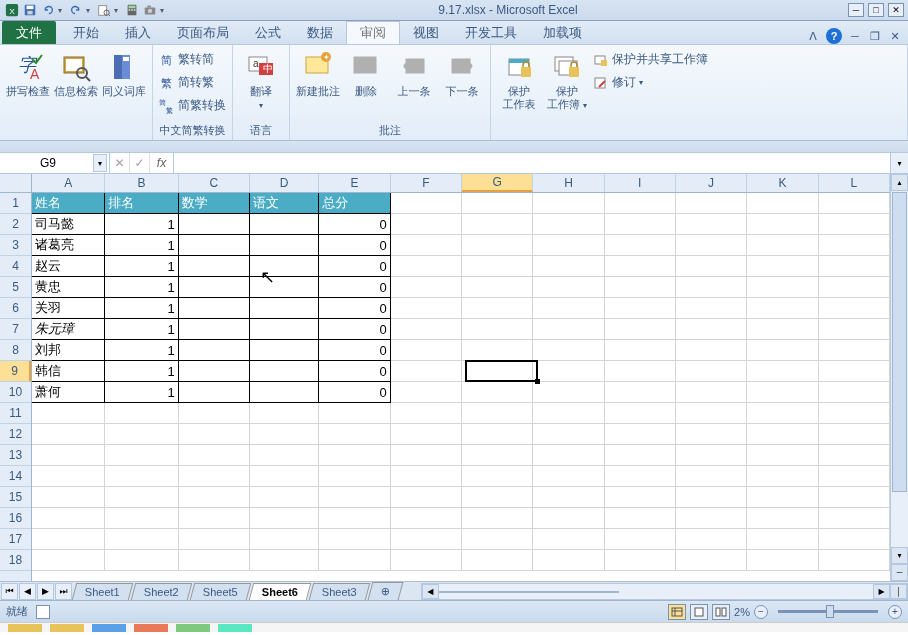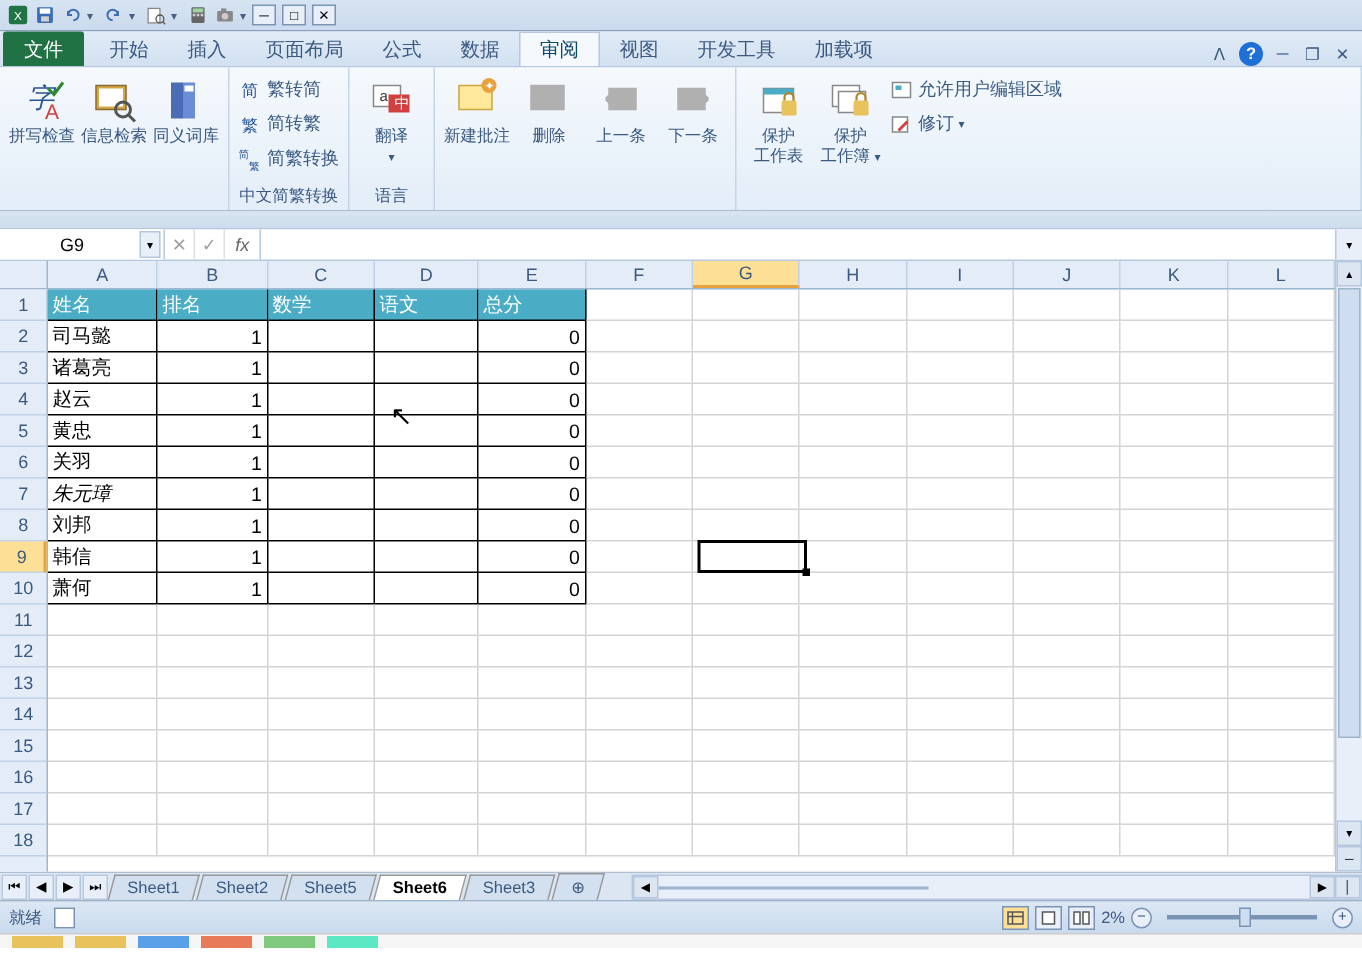--- a/index.html
+++ b/index.html
@@ -10,21 +10,21 @@
 .qat-ico { width: 16px; height: 16px; display: inline-flex; align-items: center; justify-content: center; border: 1px solid transparent; font-size: 11px; }
 .qat-ico svg { width: 14px; height: 14px; }
 .dd-arr { width: 8px; font-size: 8px; color: #4a6184; }
 .title-center { flex: 1; text-align: center; color: #3b5a82; font-size: 12px; }
 .win-btns { display: flex; gap: 4px; padding-right: 4px; }
 .win-btn { width: 16px; height: 14px; border: 1px solid #7a93b5; background: #e8eff8; display: flex; align-items: center; justify-content: center; font-size: 9px; }
 
 .ribbon-tabs { height: 24px; background: linear-gradient(#e1ebf7,#d2e0f0); display: flex; align-items: flex-end; padding-left: 2px; border-bottom: 1px solid #b6c8df; }
 .file-tab { background: #207245; color: #fff; padding: 4px 14px; height: 23px; display: flex; align-items: center; font-size: 13px; border-radius: 2px 2px 0 0; margin-right: 4px; }
 .tab { padding: 4px 13px; color: #3b5a82; font-size: 13px; height: 23px; display: flex; align-items: center; }
-.tab.active { background: #f5f9fd; border: 1px solid #b6c8df; border-bottom: none; color: #0c4a6e; }
+.tab.active { background: #f5f9fd; border: 1px solid #b6c8df; border-bottom: none; color: #737373; }
 .ribbon-tabs-right { margin-left: auto; display: flex; align-items: center; gap: 6px; padding-right: 6px; }
 .rt-ico { width: 14px; height: 14px; display: flex; align-items: center; justify-content: center; font-size: 11px; color: #3b5a82; }
 .help-ico { width: 16px; height: 16px; border-radius: 50%; background: #1e6fd6; color: #fff; display: flex; align-items: center; justify-content: center; font-size: 11px; font-weight: bold; }
 
 .ribbon-body { height: 96px; background: linear-gradient(#f5f9fd,#e3edf8); border-bottom: 1px solid #acbdd3; display: flex; }
 .ribbon-group { border-right: 1px solid #c5d4e6; padding: 4px 6px 0 6px; display: flex; flex-direction: column; }
 .rg-content { flex: 1; display: flex; align-items: flex-start; gap: 4px; }
 .rg-label { text-align: center; color: #3b5a82; font-size: 11px; padding: 2px 0; }
 .big-btn { display: flex; flex-direction: column; align-items: center; width: 44px; padding-top: 2px; }
 .big-btn .ico { width: 32px; height: 32px; display: flex; align-items: center; justify-content: center; }
@@ -139,20 +139,21 @@
       </span>
     <span class="qat-ico">
         <svg viewBox="0 0 16 16">
           <rect x="2" y="5" width="12" height="8" fill="#888" rx="1"></rect>
           <circle cx="8" cy="9" r="2.5" fill="#ccc"></circle>
           <rect x="5" y="3" width="4" height="2" fill="#888"></rect>
         </svg>
       </span>
     <span class="dd-arr">▾</span>
   </div>
+  <div class="title-center">9.17.xlsx - Microsoft Excel</div>
   <div class="win-btns">
     <div class="win-btn">─</div>
     <div class="win-btn">□</div>
     <div class="win-btn">✕</div>
   </div>
 </div>
 
 <div class="ribbon-tabs">
   <div class="file-tab">文件</div>
   <div class="tab">开始</div>
@@ -291,20 +292,21 @@
       <div class="big-btn disabled">
           <div class="ico">
             <svg width="32" height="32" viewBox="0 0 32 32">
               <rect x="6" y="8" width="18" height="14" fill="#e0e0e0" stroke="#b0b0b0"></rect>
               <path d="M20 15 L26 15 M26 15 L23 12 M26 15 L23 18" stroke="#2a8a2a" stroke-width="2" fill="none"></path>
             </svg>
           </div>
           <div class="lbl">下一条</div>
         </div>
     </div>
+    <div class="rg-label">批注</div>
   </div>
   <div class="ribbon-group" style="flex:1;">
     <div class="rg-content">
       <div class="big-btn">
           <div class="ico">
             <svg width="32" height="32" viewBox="0 0 32 32">
               <rect x="6" y="8" width="20" height="16" fill="#fff" stroke="#888"></rect>
               <rect x="6" y="8" width="20" height="4" fill="#4bacc6"></rect>
               <rect x="18" y="16" width="10" height="10" fill="#e8c25a" rx="1"></rect>
               <path d="M20 16 v-2 a3 3 0 0 1 6 0 v2" fill="none" stroke="#b08a2a" stroke-width="1.5"></path>
@@ -322,25 +324,25 @@
               <path d="M20 16 v-2 a3 3 0 0 1 6 0 v2" fill="none" stroke="#b08a2a" stroke-width="1.5"></path>
             </svg>
           </div>
           <div class="lbl"><span style="white-space:pre-line;">保护
 工作簿</span> <span style="font-size:8px;">▾</span></div>
         </div>
       <div style="display:flex;flex-direction:column;gap:2px;">
         <div class="small-row">
             <span class="si">
               <svg width="16" height="16">
-                <rect x="2" y="3" width="12" height="10" fill="#fff" stroke="#888"></rect>
-                <rect x="4" y="5" width="4" height="3" fill="#4bacc6"></rect>
+                <rect x="2" y="4" width="10" height="8" fill="#fff" stroke="#888"></rect>
+                <rect x="8" y="8" width="6" height="6" fill="#e8c25a"></rect>
               </svg>
             </span>
-            <span>允许用户编辑区域</span>
+            <span>保护并共享工作簿</span>
           </div>
         <div class="small-row">
             <span class="si">
               <svg width="16" height="16">
                 <rect x="2" y="3" width="10" height="10" fill="#fff" stroke="#888"></rect>
                 <path d="M6 12 L12 6" stroke="#d04040" stroke-width="2"></path>
               </svg>
             </span>
             <span>修订</span> 
             <span style="font-size:8px;">▾</span>

